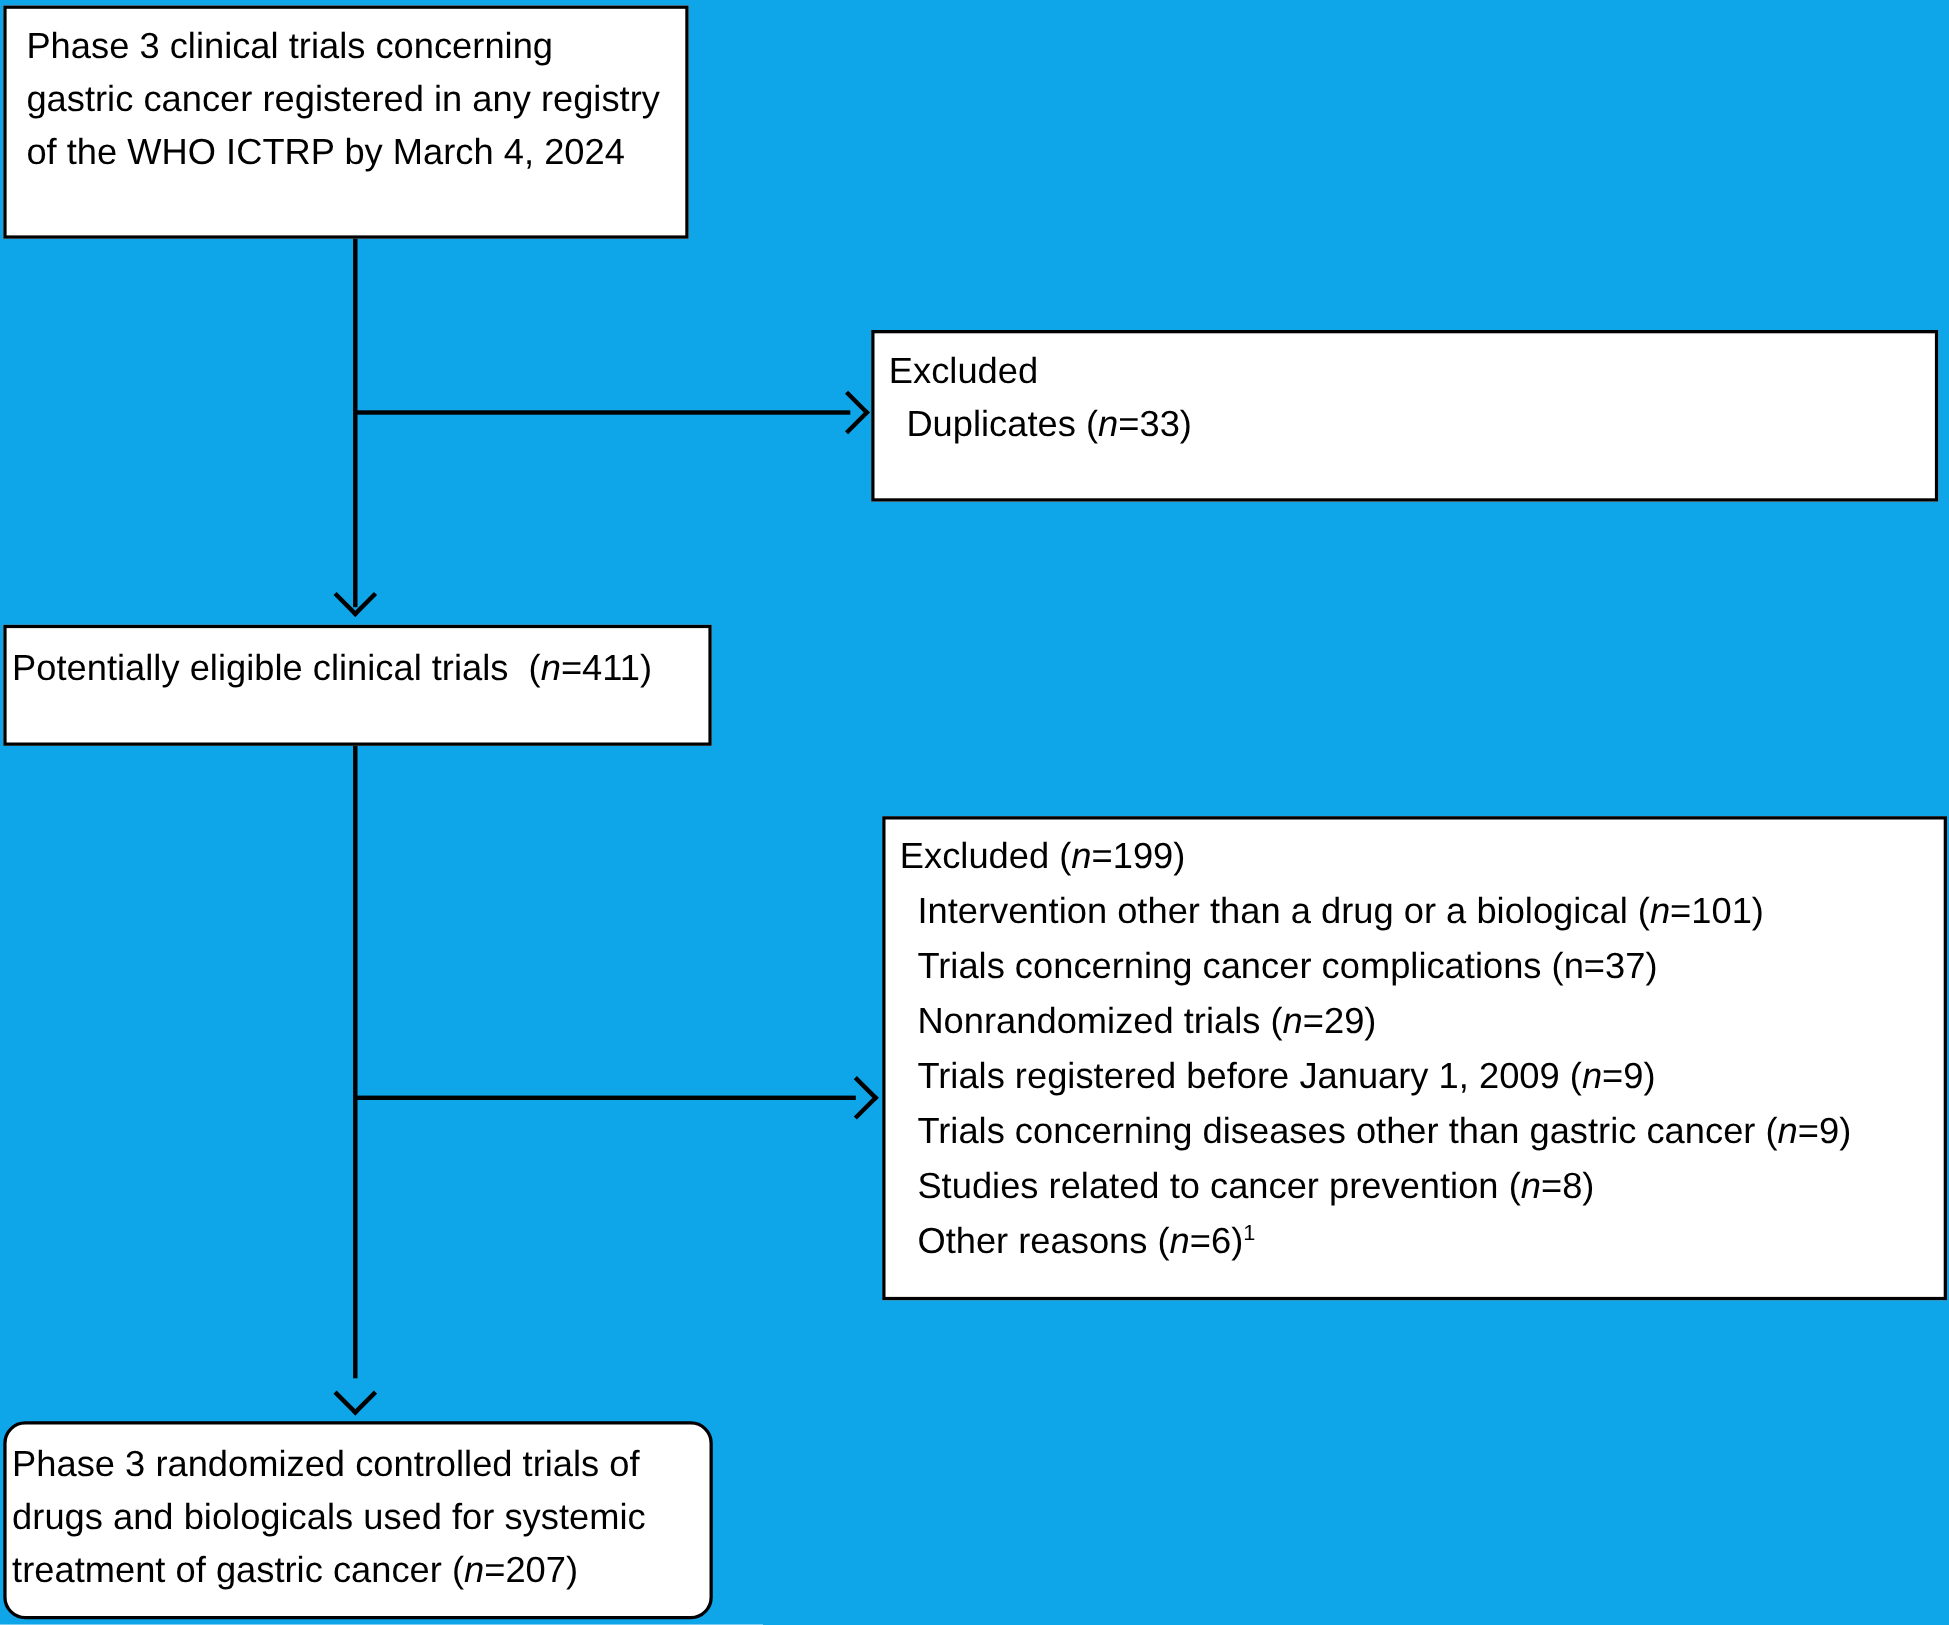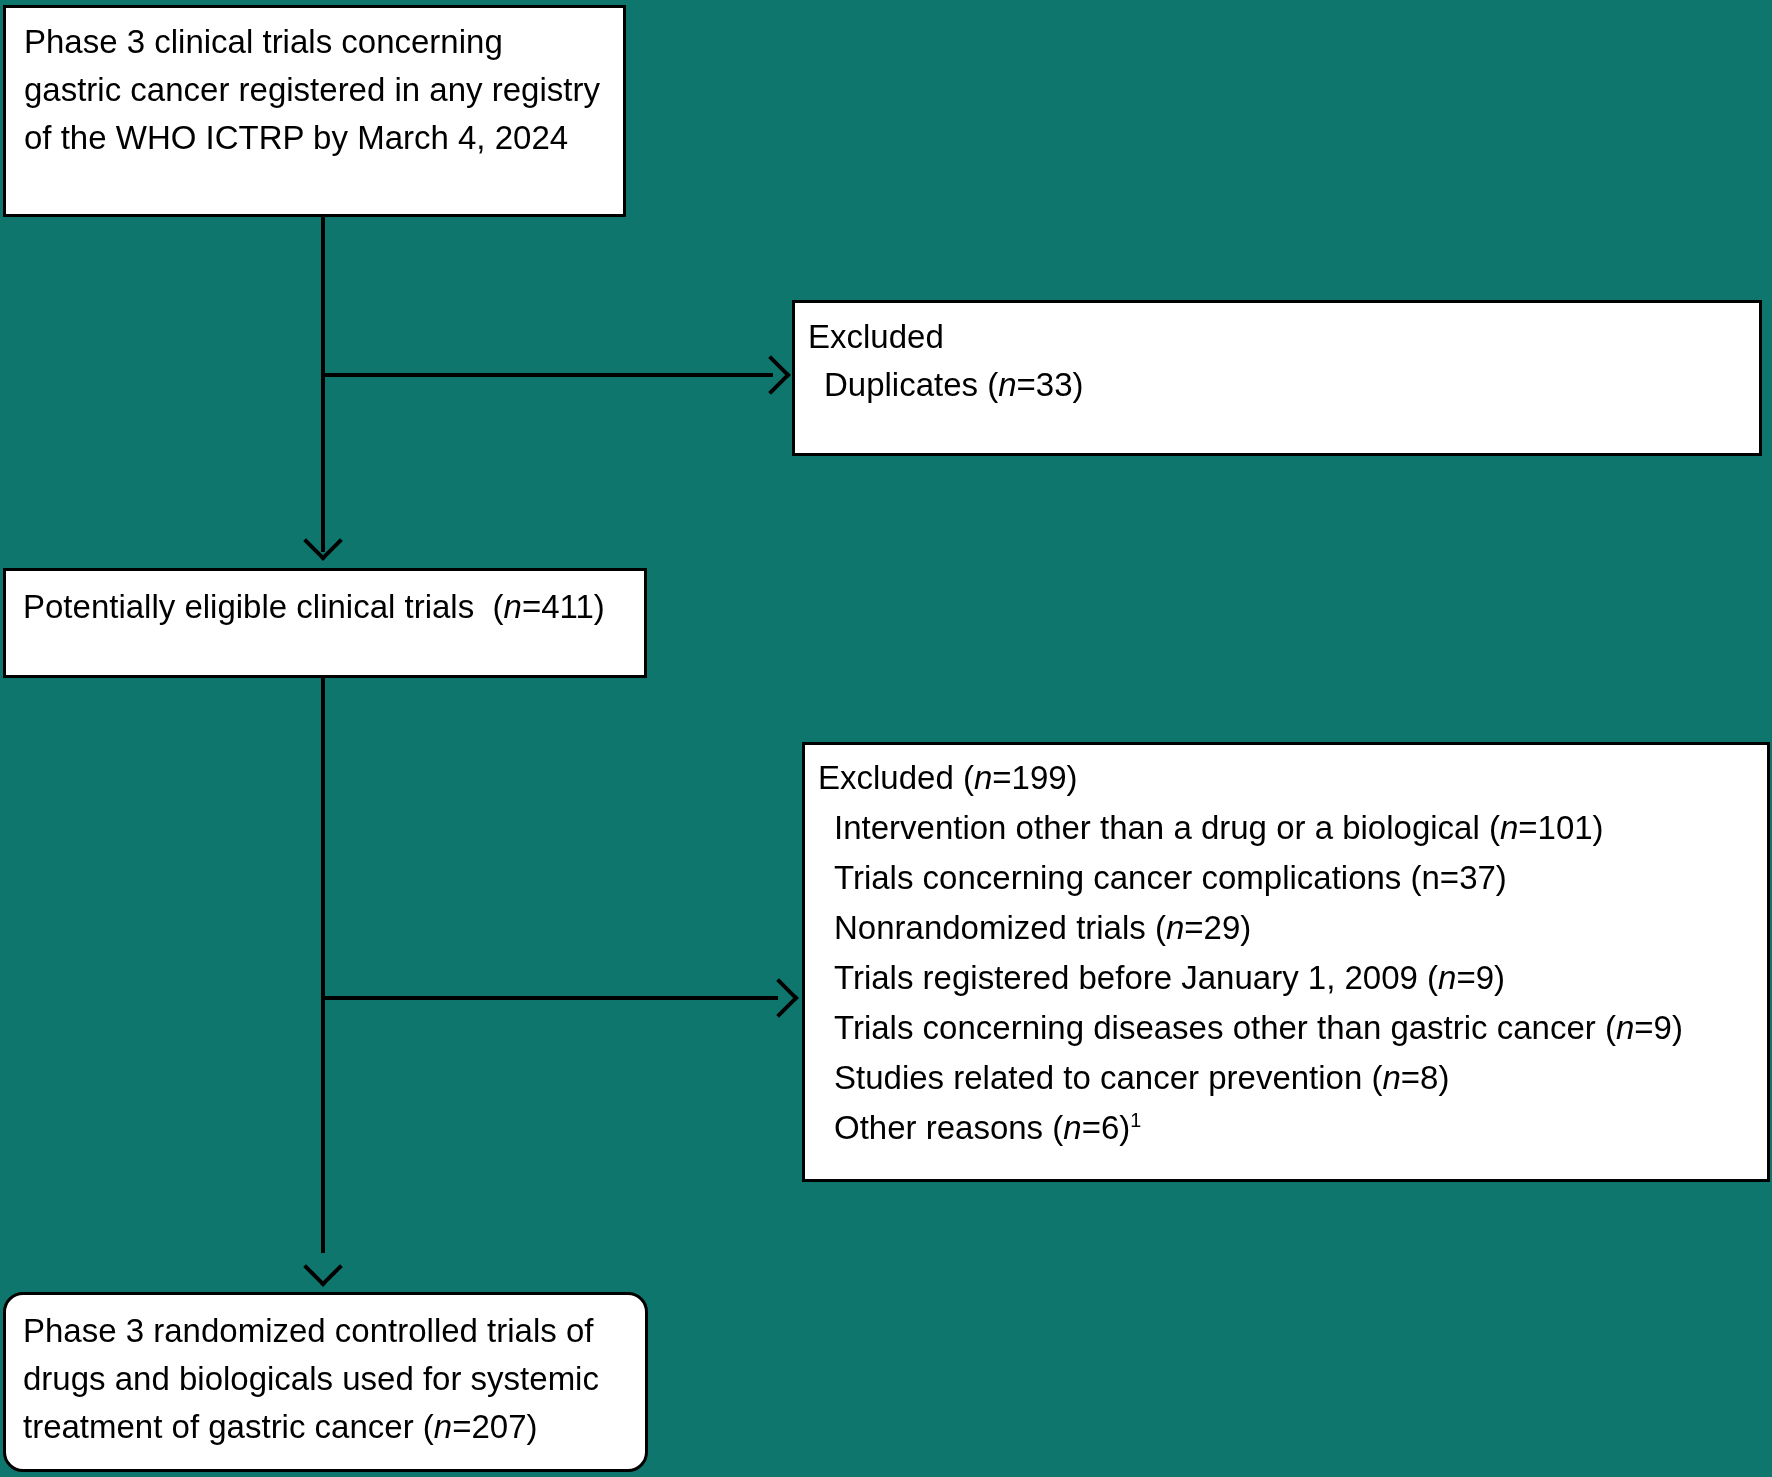--- a/index.html
+++ b/index.html
@@ -4,38 +4,38 @@
 <style>
   html, body {
     margin: 0;
     padding: 0;
     background: #ffffff;
   }
   #stage {
     position: relative;
     width: 1772px;
     height: 1477px;
-    background: #0f766e;
+    background: #0ea5e9;
     font-family: "Liberation Sans", "DejaVu Sans", sans-serif;
     color: #000000;
   }
   .box {
     position: absolute;
     box-sizing: border-box;
     background: #ffffff;
     border: 3px solid #000000;
     font-size: 33px;
     line-height: 48px;
   }
   .box .line {
     white-space: pre;
   }
   .pad-a { padding: 10px 18px; }
   .pad-b { padding: 10px 13px; }
-  .pad-c { padding: 12px 17px; }
+  .pad-c { padding: 12px 5px; }
   .indent { padding-left: 16px; }
   .lh50 { line-height: 50px; }
   .lh50 .line { line-height: 50px; }
   sup {
     font-size: 60%;
     line-height: 0;
   }
   .vline, .hline {
     position: absolute;
     background: #000000;

